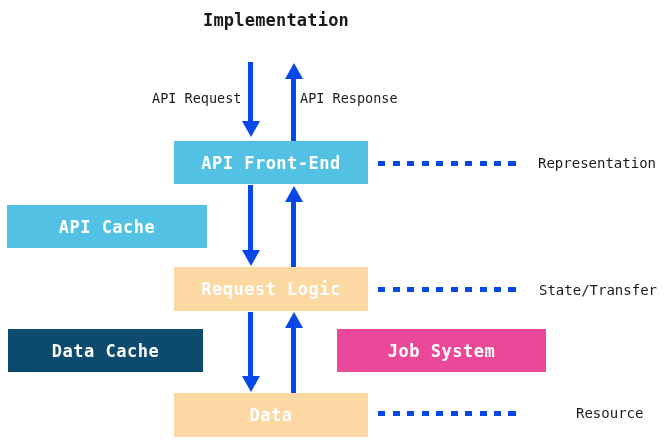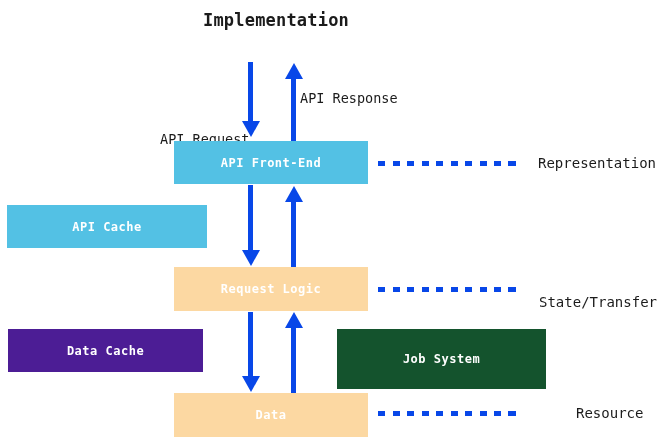--- a/index.html
+++ b/index.html
@@ -30,21 +30,21 @@
     text-align: center;
     font-size: 17px;
     font-weight: bold;
     letter-spacing: 0.2px;
   }
   .box {
     position: absolute;
     display: flex;
     align-items: center;
     justify-content: center;
-    font-size: 12px;
+    font-size: 17px;
     font-weight: bold;
     color: #ffffff;
     letter-spacing: 0.5px;
   }
   .box-cyan   { background: var(--cyan); }
   .box-orange { background: var(--orange); }
   .box-gray   { background: var(--gray); }
   .flow-label {
     position: absolute;
     font-size: 13.5px;
@@ -83,21 +83,21 @@
 
 <div class="canvas">
 
   <div class="title">Implementation</div>
 
   <div class="shaft" style="left:248px; top:62px; height:60px;"></div>
   <div class="head head-down" style="left:242px; top:121px;"></div>
   <div class="head head-up" style="left:285px; top:63px;"></div>
   <div class="shaft" style="left:291px; top:78px; height:63px;"></div>
 
-  <div class="flow-label" style="left:160px; top:90px;margin-top:41px;">API Request</div>
+  <div class="flow-label" style="left:152px; top:90px;">API Request</div>
   <div class="flow-label" style="left:300px; top:90px;">API Response</div>
 
   <div class="box box-cyan" style="left: 174px; top: 141px; width: 194px; height: 43px; background: rgb(83, 193, 228);">
     <span>API Front-End</span>
   </div>
 
   <div class="dash-line" style="left:378px; top:161px;"></div>
   <div class="side-label" style="left:538px; top:155px;">Representation</div>
 
   <div class="box box-cyan" style="left: 7px; top: 205px; width: 200px; height: 43px; background: rgb(83, 193, 228);">
@@ -107,27 +107,27 @@
   <div class="shaft" style="left:248px; top:185px; height:65px;"></div>
   <div class="head head-down" style="left:242px; top:250px;"></div>
   <div class="head head-up" style="left:285px; top:186px;"></div>
   <div class="shaft" style="left:291px; top:201px; height:66px;"></div>
 
   <div class="box box-orange" style="left: 174px; top: 267px; width: 194px; height: 44px; background: rgb(252, 216, 162);">
     <span>Request Logic</span>
   </div>
 
   <div class="dash-line" style="left:378px; top:287px;"></div>
-  <div class="side-label" style="left:539px; top:294px;text-align:right;">State/Transfer</div>
+  <div class="side-label" style="left:539px; top:282px;text-align:right;">State/Transfer</div>
 
-  <div class="box box-orange" style="left: 8px; top: 329px; width: 195px; height: 43px; background: #4c1d95;">
+  <div class="box box-orange" style="left: 8px; top: 329px; width: 195px; height: 43px; background: #0c4a6e;">
     <span>Data Cache</span>
   </div>
 
-  <div class="box box-gray" style="left: 337px; top: 329px; width: 209px; height: 60px; background: #14532d;">
+  <div class="box box-gray" style="left: 337px; top: 329px; width: 209px; height: 43px; background: #ec4899;">
     <span>Job System</span>
   </div>
 
   <div class="shaft" style="left:248px; top:312px; height:64px;"></div>
   <div class="head head-down" style="left:242px; top:376px;"></div>
   <div class="head head-up" style="left:285px; top:312px;"></div>
   <div class="shaft" style="left:291px; top:327px; height:66px;"></div>
 
   <div class="box box-orange" style="left: 174px; top: 393px; width: 194px; height: 44px; background: rgb(252, 216, 162);">
     <span>Data</span>

